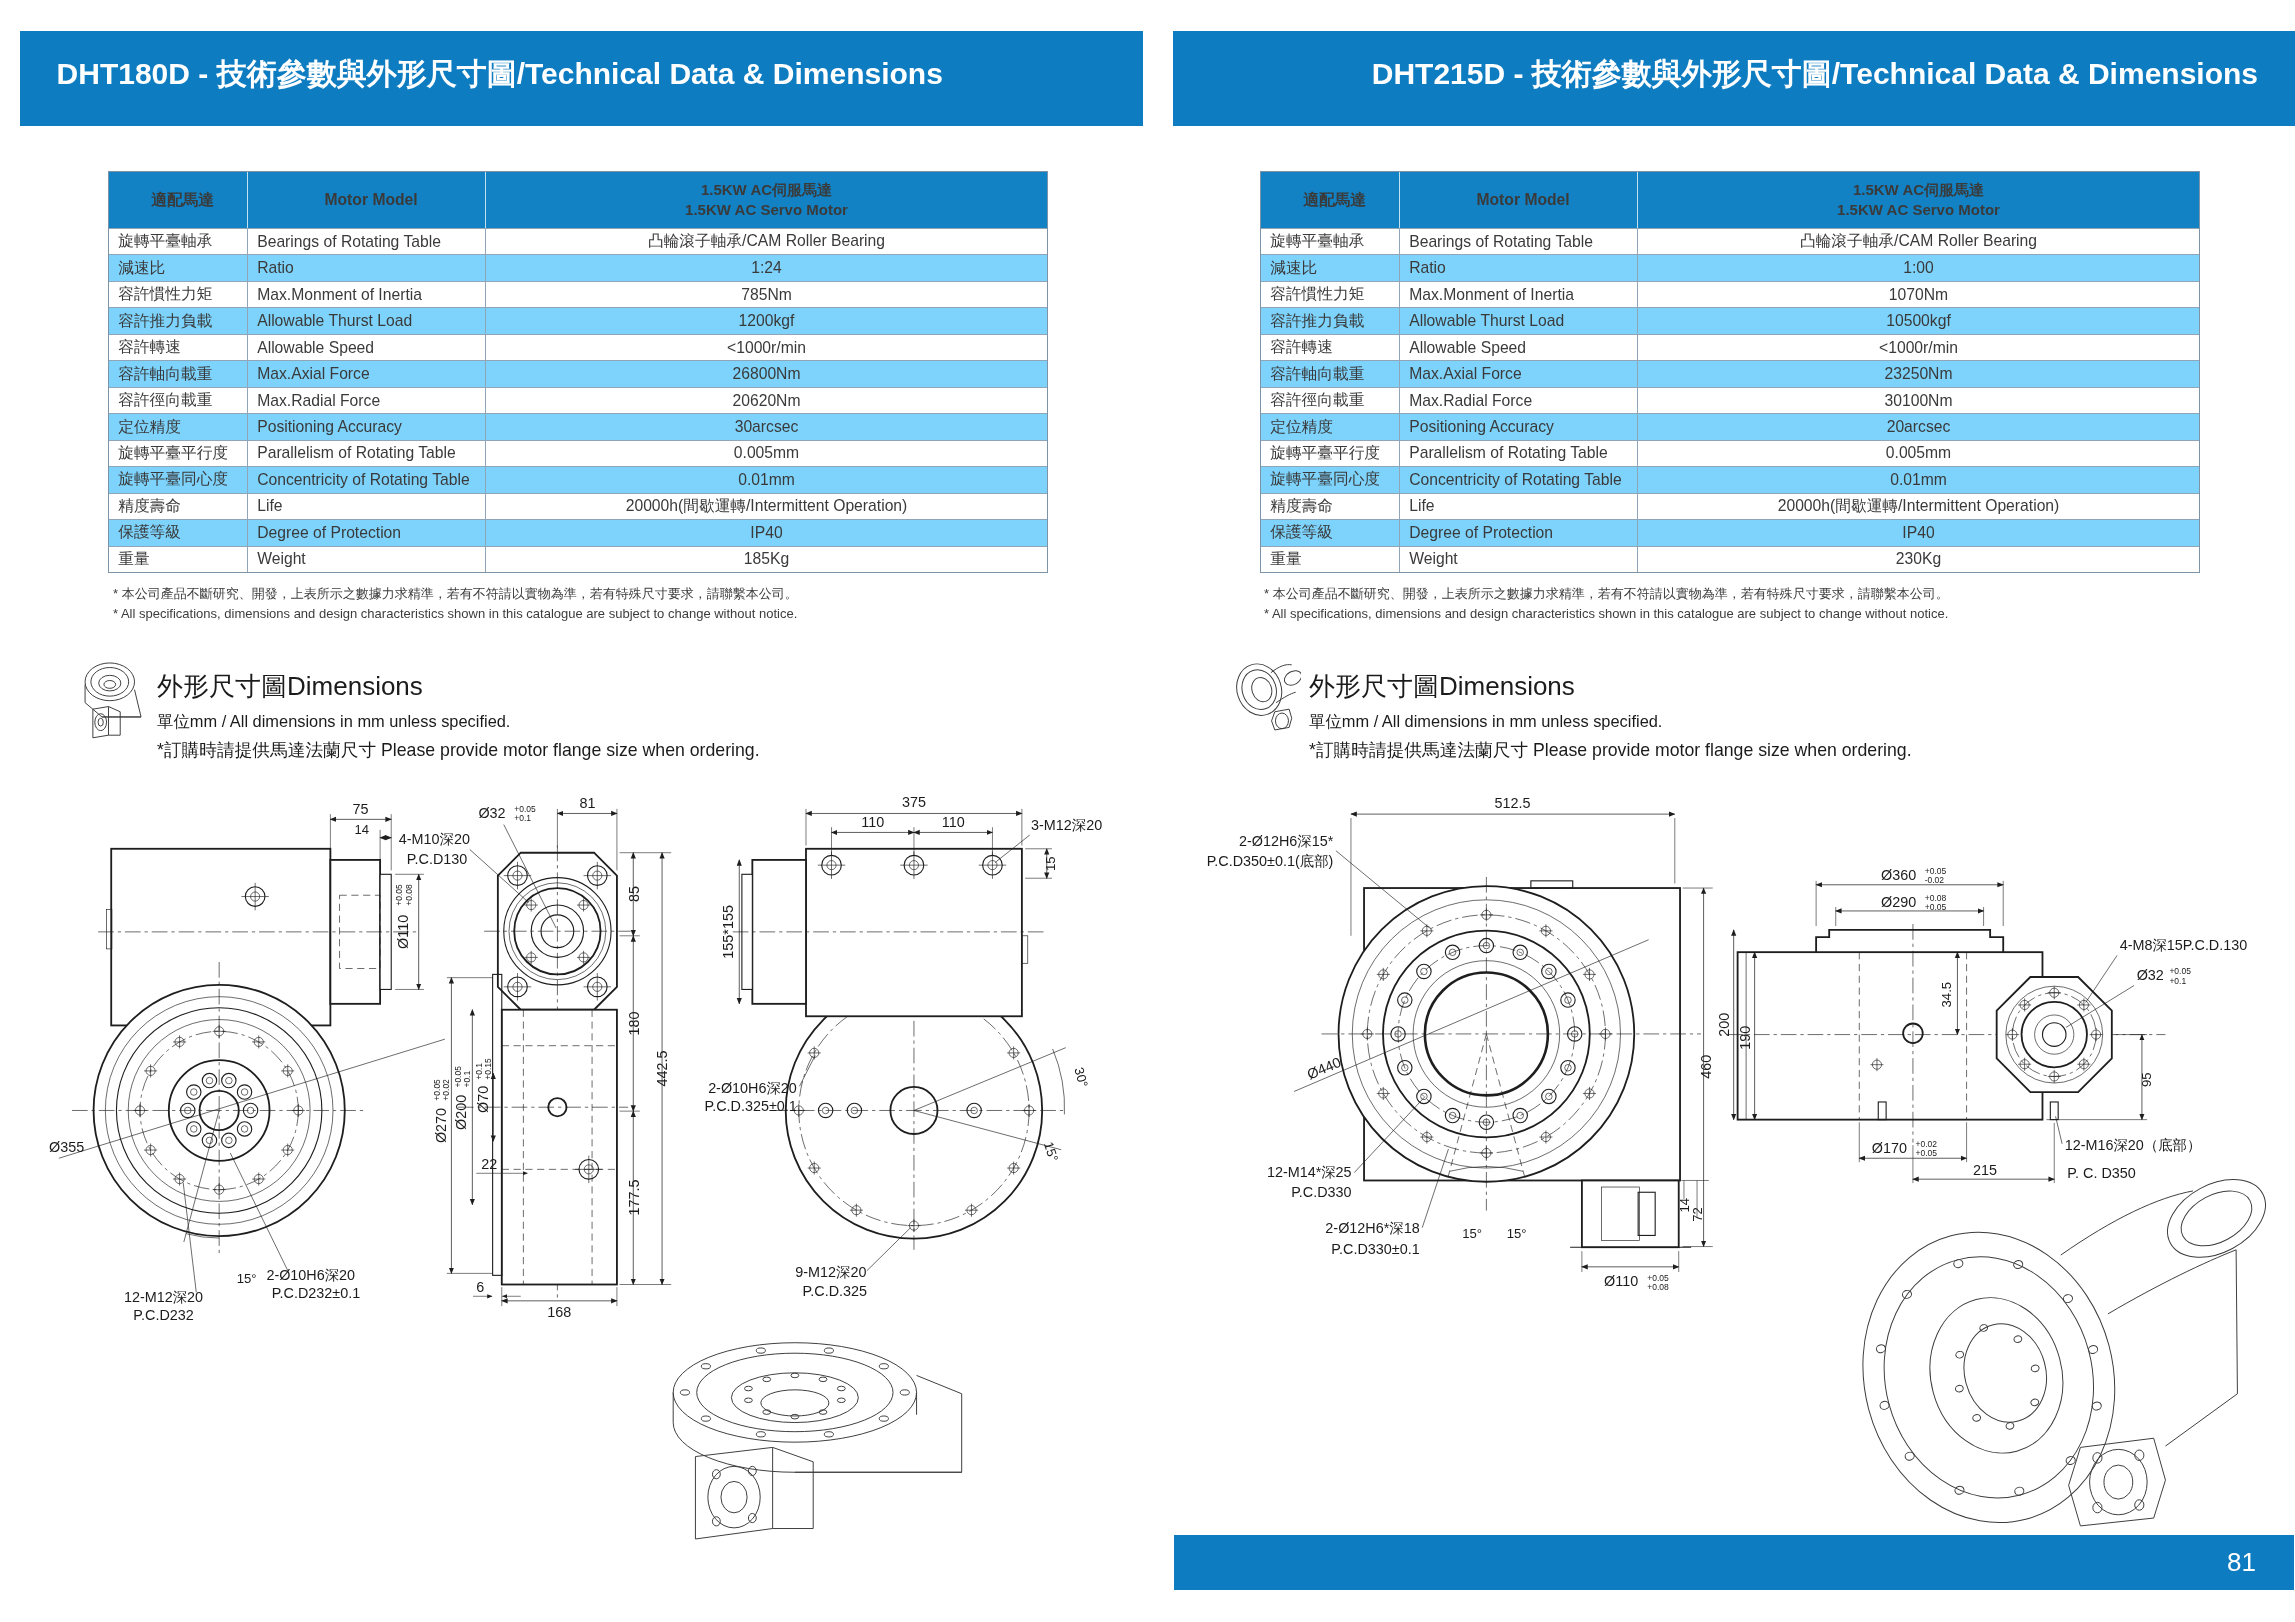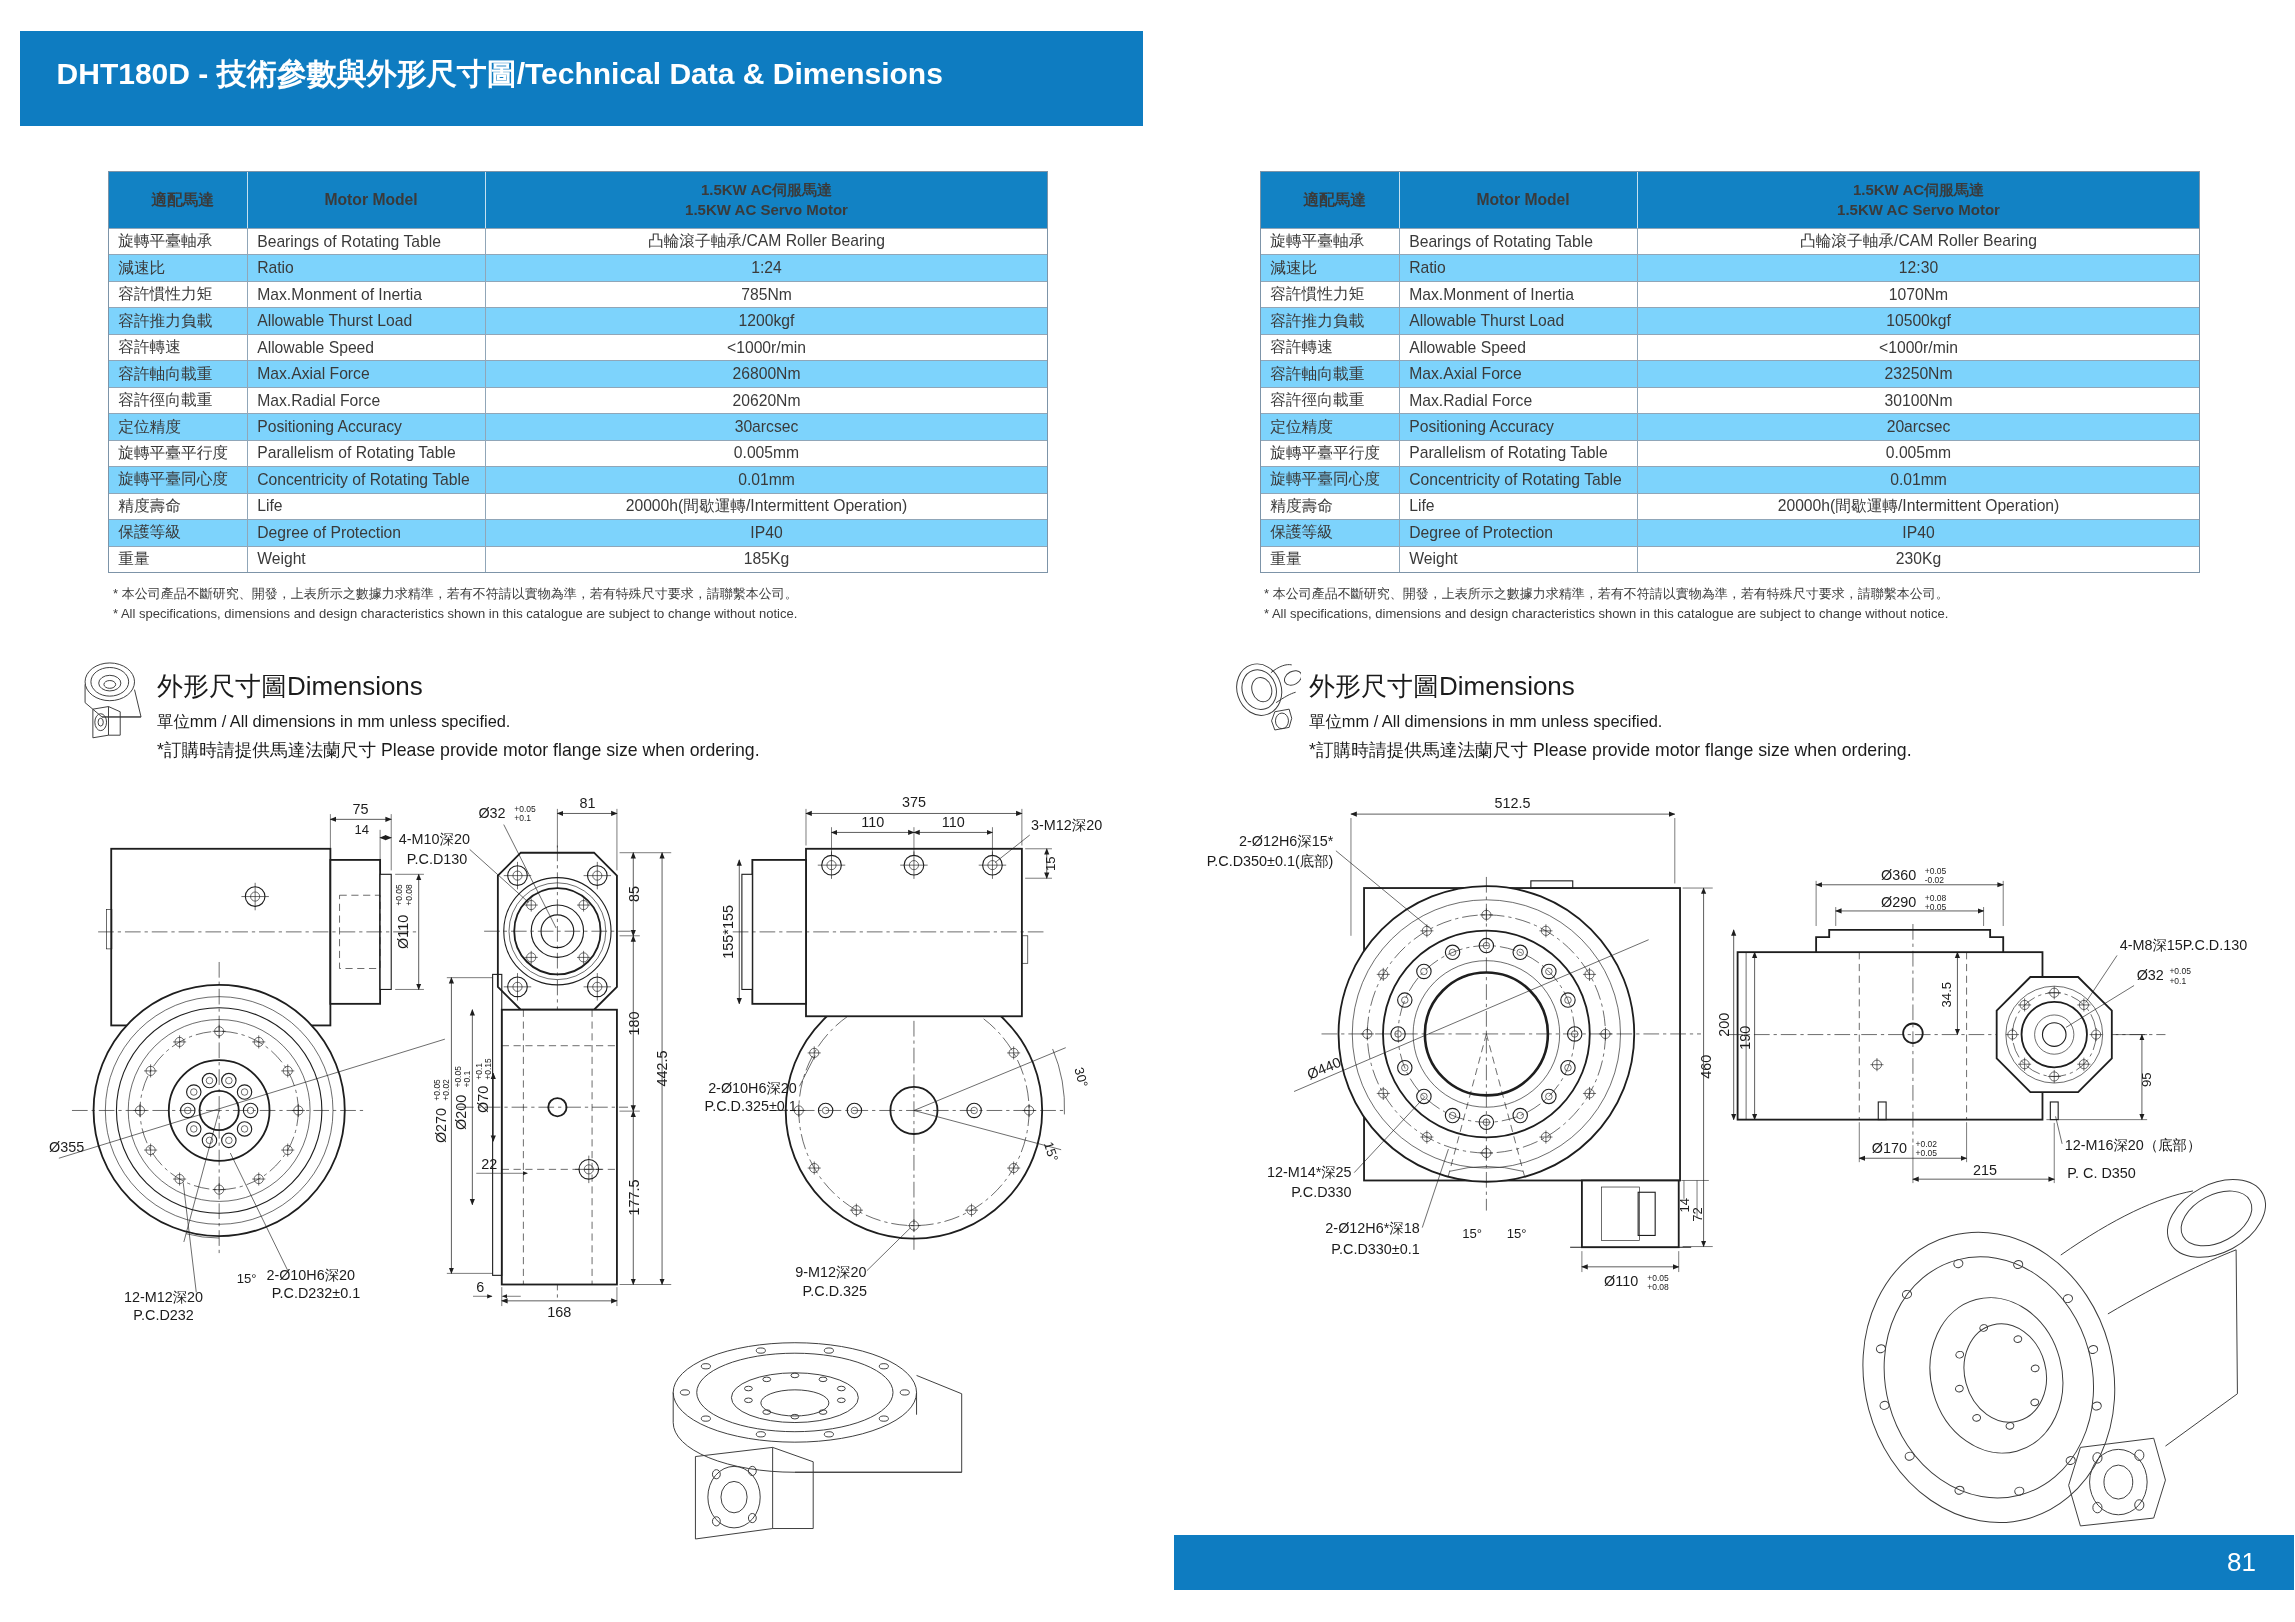--- a/index.html
+++ b/index.html
@@ -677,20 +677,21 @@
     <ellipse cx="30" cy="94" rx="9" ry="13" class="i"></ellipse>
     <ellipse cx="30" cy="94" rx="4" ry="6" class="i"></ellipse>
   </svg>
   <div class="dimshead lp">
     <div class="t">外形尺寸圖Dimensions</div>
     <div class="l1">單位mm / All dimensions in mm unless specified.</div>
     <div class="l2">*訂購時請提供馬達法蘭尺寸 Please provide motor flange size when ordering.</div>
   </div>
 
 
+  <div class="bar right">DHT215D - 技術參數與外形尺寸圖/Technical Data &amp; Dimensions</div>
 
   <div class="spec rp">
     <div class="thead">
       <div class="td c0">
           <span>適配馬達</span>
         </div>
       <div class="td c1">
           <span>Motor Model</span>
         </div>
       <div class="td c2">
@@ -700,21 +701,21 @@
     </div>
     <div class="tbody">
         <div class="tr">
           <div class="td c0">旋轉平臺軸承</div>
           <div class="td c1">Bearings of Rotating Table</div>
           <div class="td c2">凸輪滾子軸承/CAM Roller Bearing</div>
         </div>
         <div class="tr alt">
           <div class="td c0">減速比</div>
           <div class="td c1">Ratio</div>
-          <div class="td c2">12:30</div>
+          <div class="td c2">1:00</div>
         </div>
         <div class="tr">
           <div class="td c0">容許慣性力矩</div>
           <div class="td c1">Max.Monment of Inertia</div>
           <div class="td c2">1070Nm</div>
         </div>
         <div class="tr alt">
           <div class="td c0">容許推力負載</div>
           <div class="td c1">Allowable Thurst Load</div>
           <div class="td c2">10500kgf</div>

